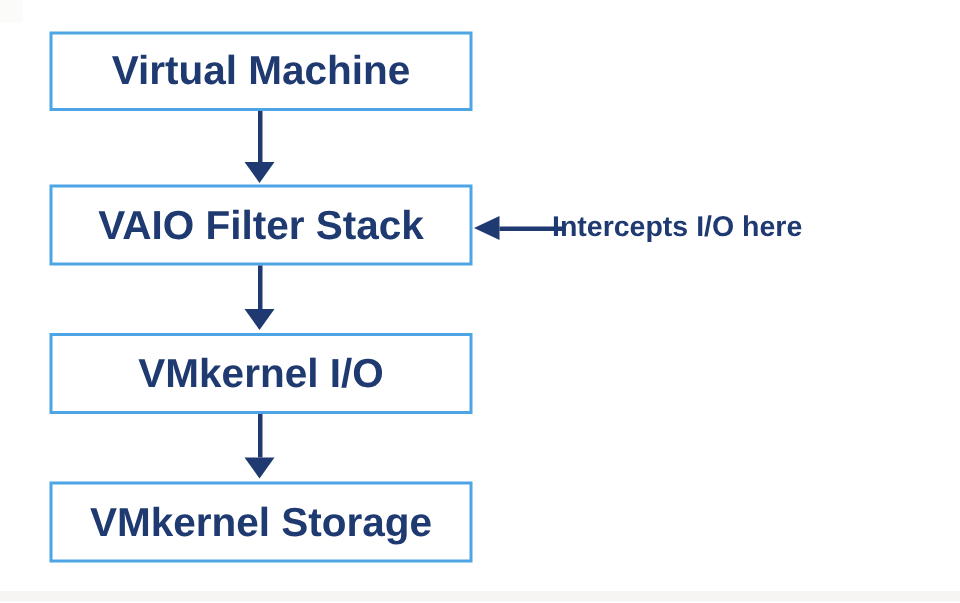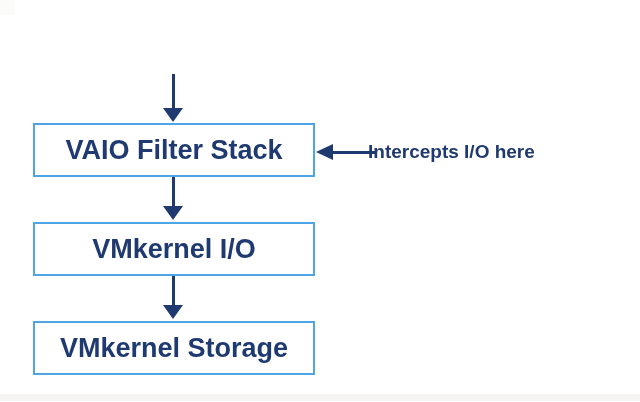--- a/index.html
+++ b/index.html
@@ -102,20 +102,23 @@
   }
 </style>
 </head>
 <body>
 
 <div class="canvas">
 
   <div class="corner-artifact"></div>
   <div class="bottom-band"></div>
 
+  <div class="box b1">
+    <span class="lbl">Virtual Machine</span>
+  </div>
 
   <div class="vline a1l"></div>
   <div class="vhead a1h"></div>
 
   <div class="box b2">
     <span class="lbl">VAIO Filter Stack</span>
   </div>
 
   <div class="vline a2l"></div>
   <div class="vhead a2h"></div>

